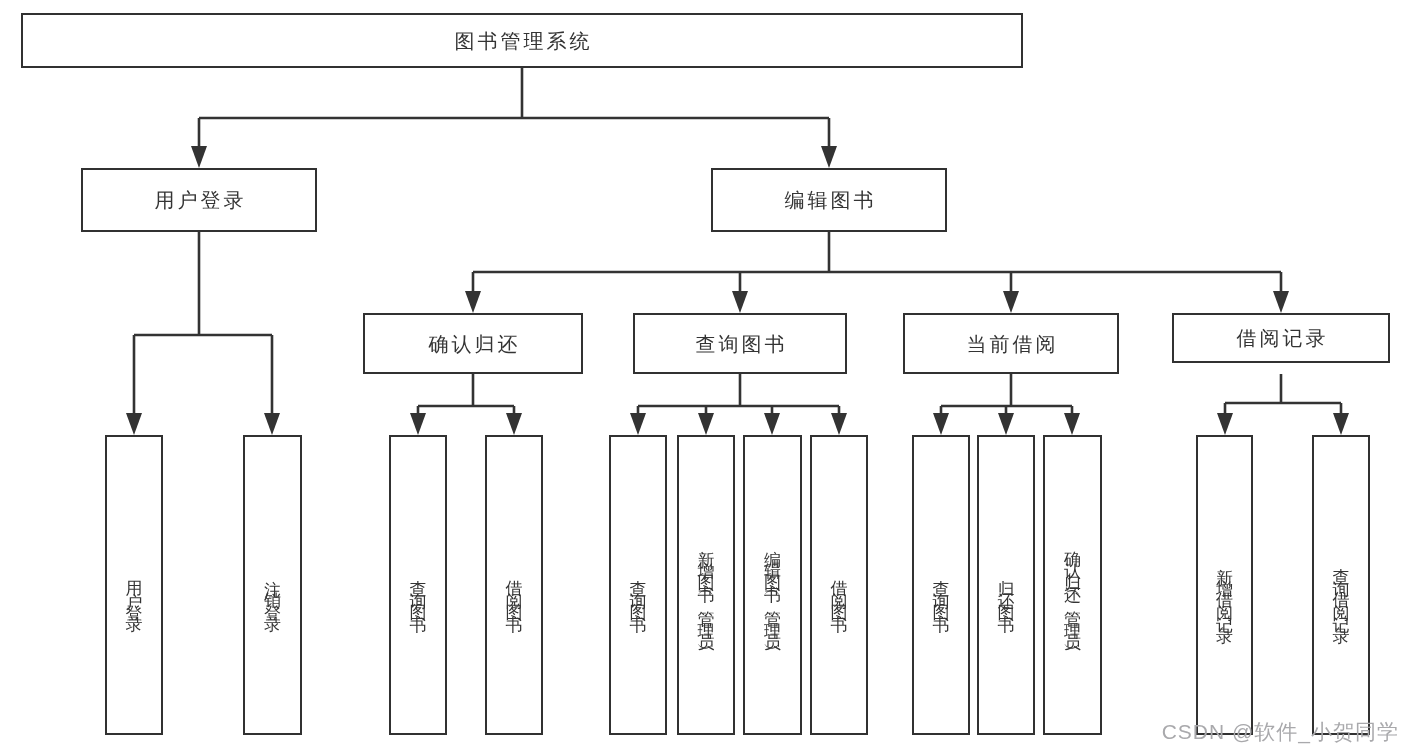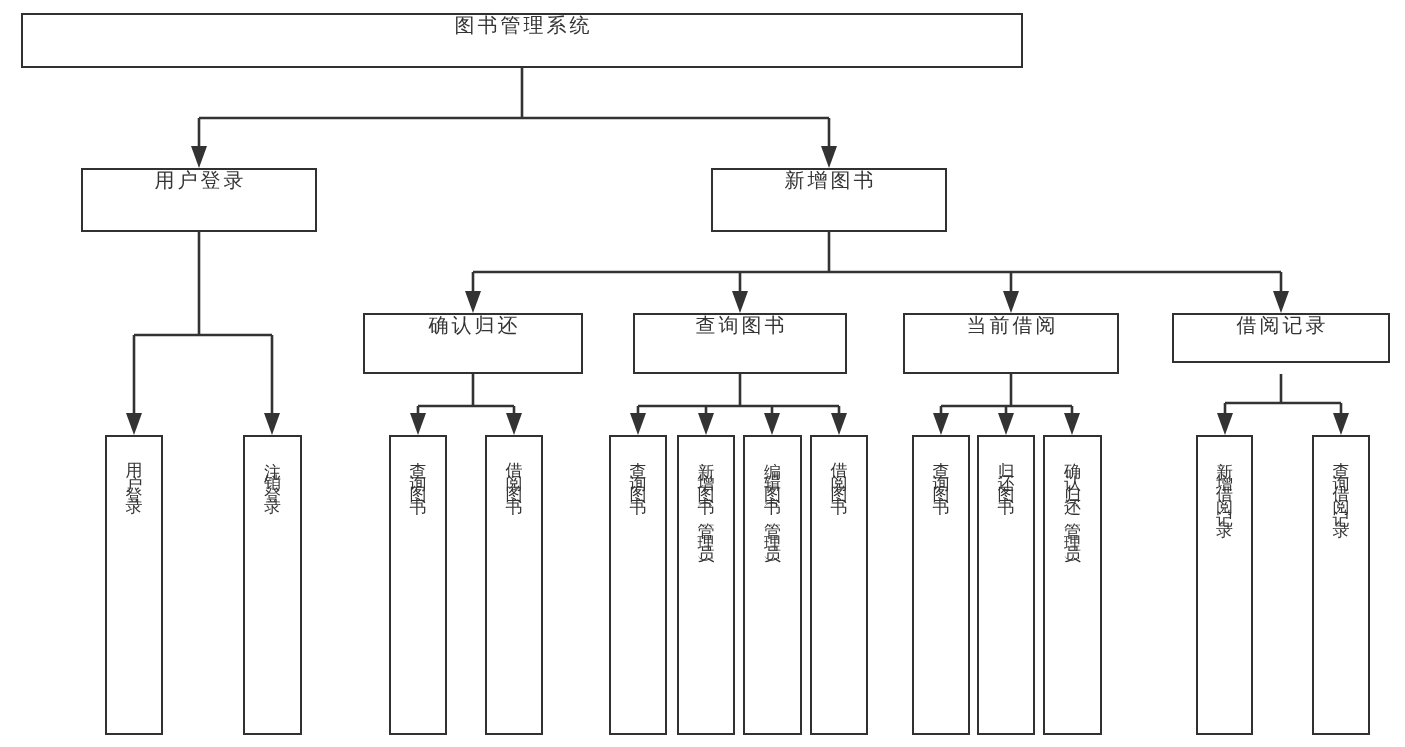--- a/index.html
+++ b/index.html
@@ -20,20 +20,21 @@
     left: 0; top: 0;
     width: 1405px; height: 747px;
     z-index: 0;
   }
   .box {
     position: absolute;
     box-sizing: border-box;
     background: #ffffff;
     border: 2.6px solid #313131;
     display: flex;
+    align-items: center;
     justify-content: center;
     z-index: 1;
   }
   .hlabel {
     font-size: 20px;
     letter-spacing: 3px;
     color: #343434;
     white-space: nowrap;
     line-height: 1;
     padding-left: 3px; 
@@ -97,21 +98,21 @@
   </svg>
 
   <div class="box" style="left:21px; top:13px; width:1002px; height:55px;">
     <span class="hlabel">图书管理系统</span>
   </div>
 
   <div class="box" style="left:81px; top:168px; width:236px; height:64px;">
     <span class="hlabel">用户登录</span>
   </div>
   <div class="box" style="left:711px; top:168px; width:236px; height:64px;">
-    <span class="hlabel">新增图书</span>
+    <span class="hlabel">编辑图书</span>
   </div>
 
   <div class="box" style="left:363px; top:313px; width:220px; height:61px;">
     <span class="hlabel">确认归还</span>
   </div>
   <div class="box" style="left:633px; top:313px; width:214px; height:61px;">
     <span class="hlabel">查询图书</span>
   </div>
   <div class="box" style="left:903px; top:313px; width:216px; height:61px;">
     <span class="hlabel">当前借阅</span>
@@ -157,14 +158,15 @@
     <span class="vlabel">确认归还（管理员）</span>
   </div>
 
   <div class="box" style="left:1196px; top:435px; width:57px; height:300px;">
     <span class="vlabel">新增借阅记录</span>
   </div>
   <div class="box" style="left:1312px; top:435px; width:58px; height:300px;">
     <span class="vlabel">查询借阅记录</span>
   </div>
 
+  <div id="watermark">CSDN @软件_小贺同学</div>
 
 </div>
 
 </body></html>

